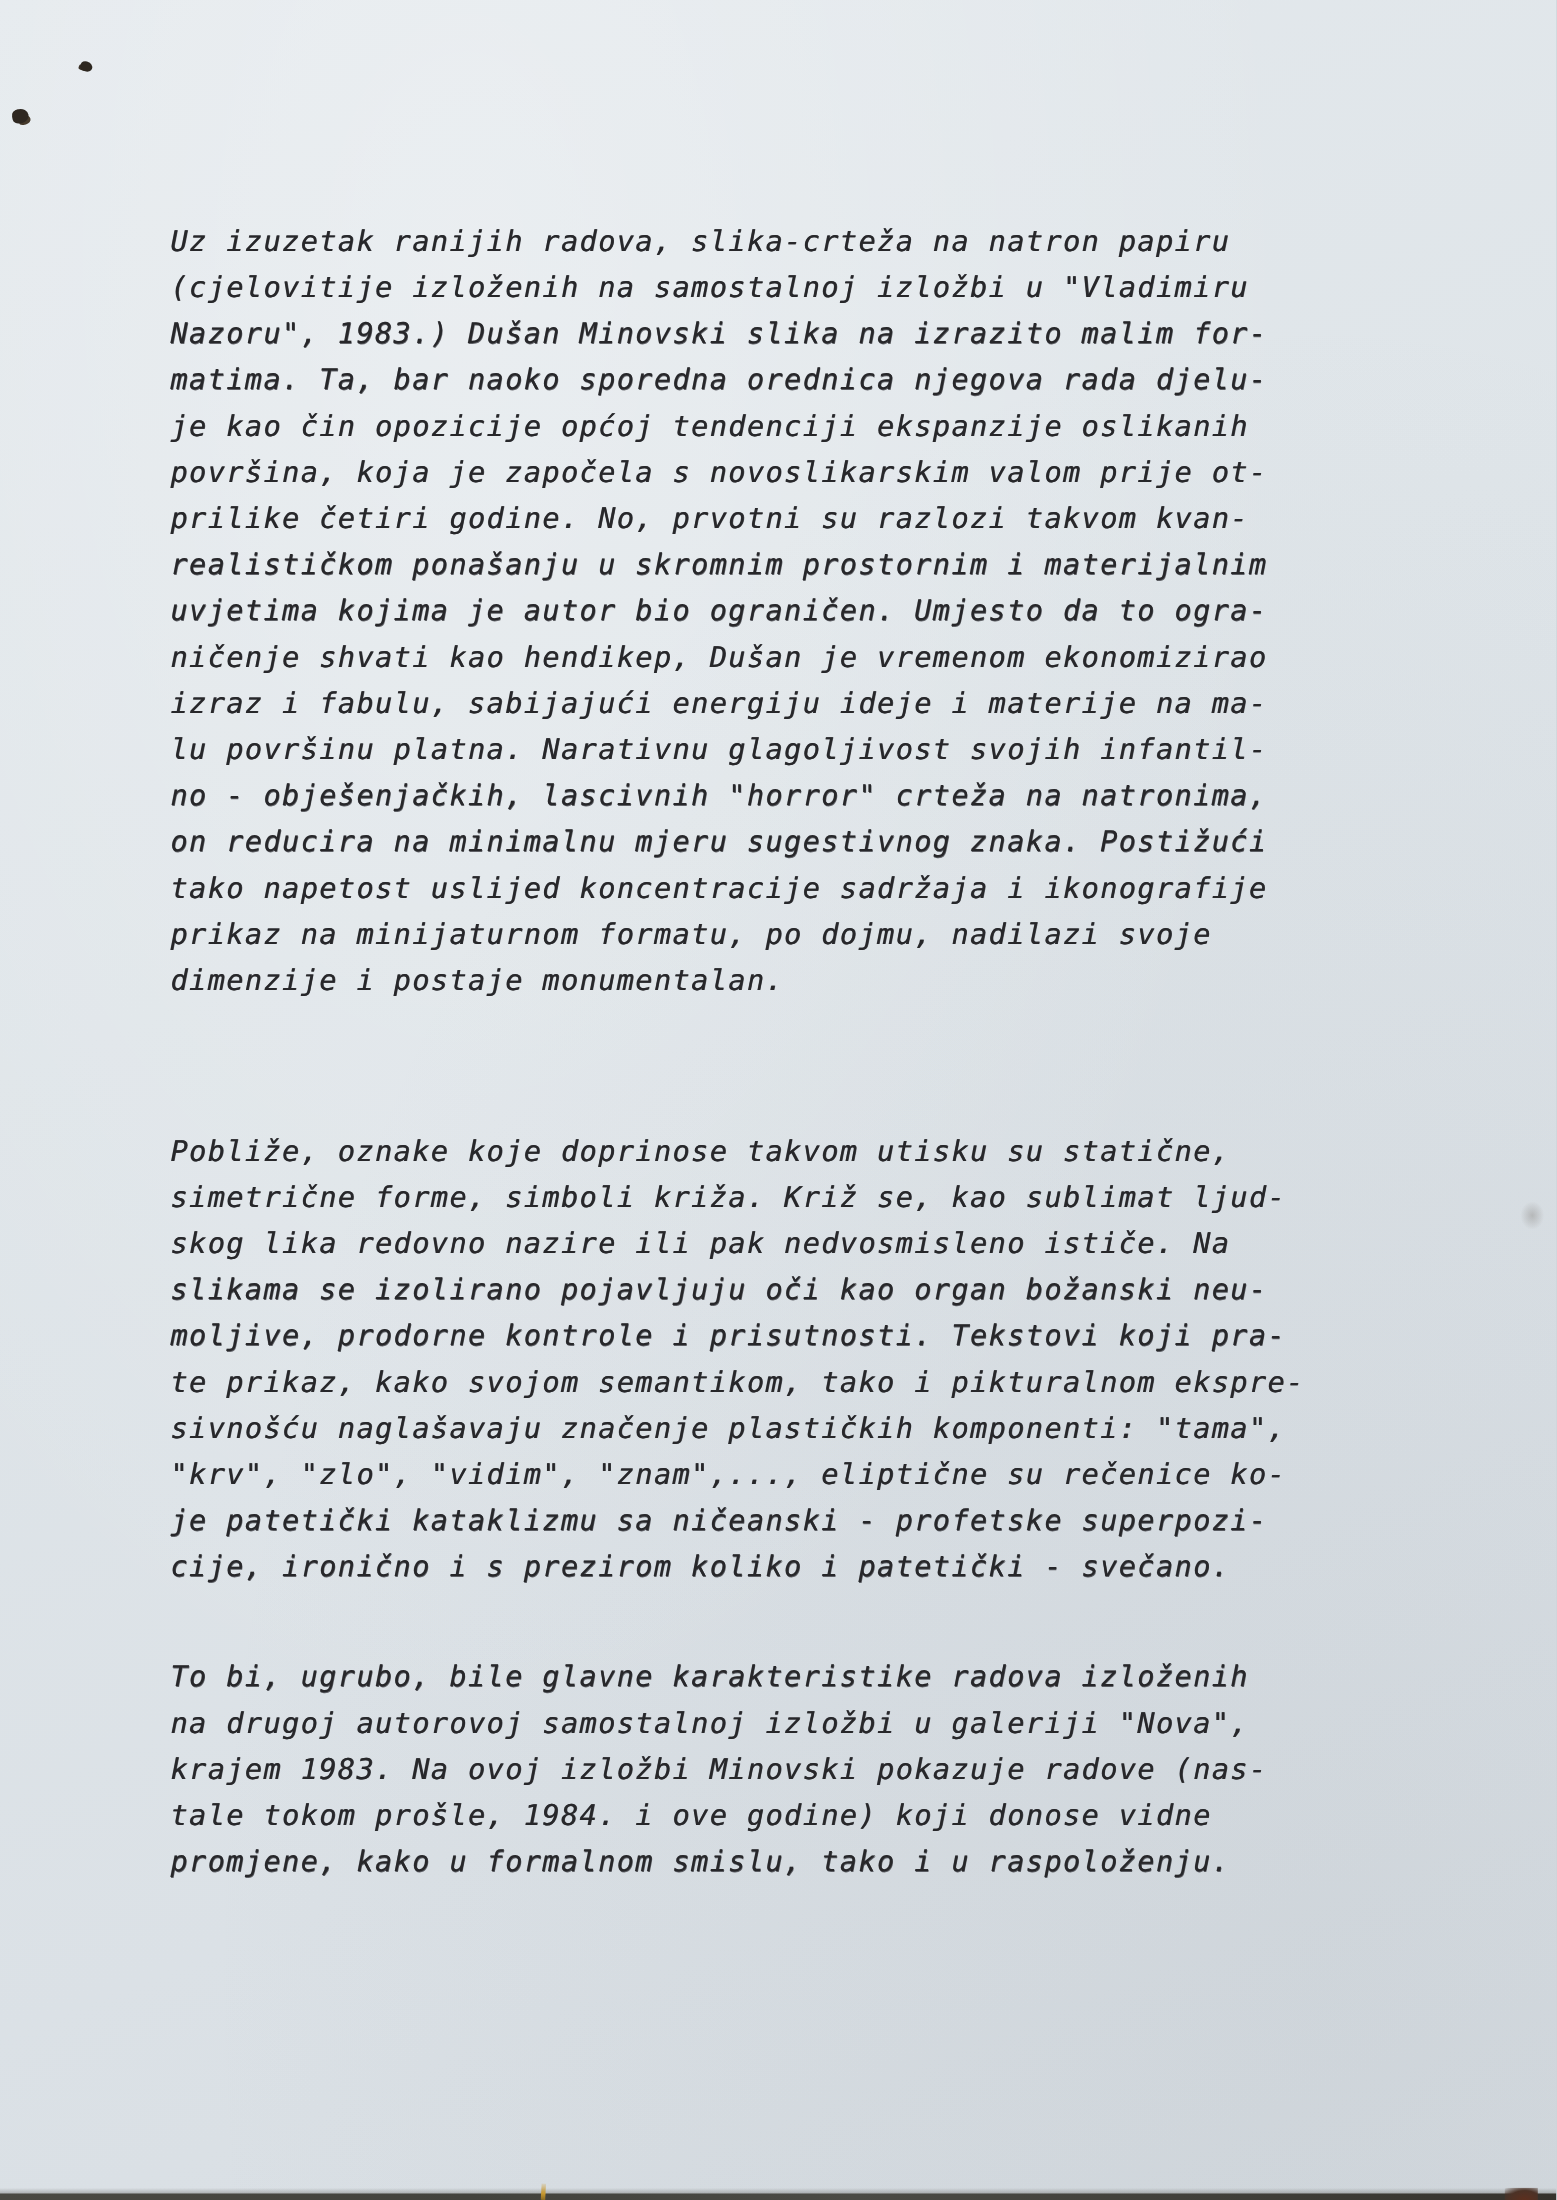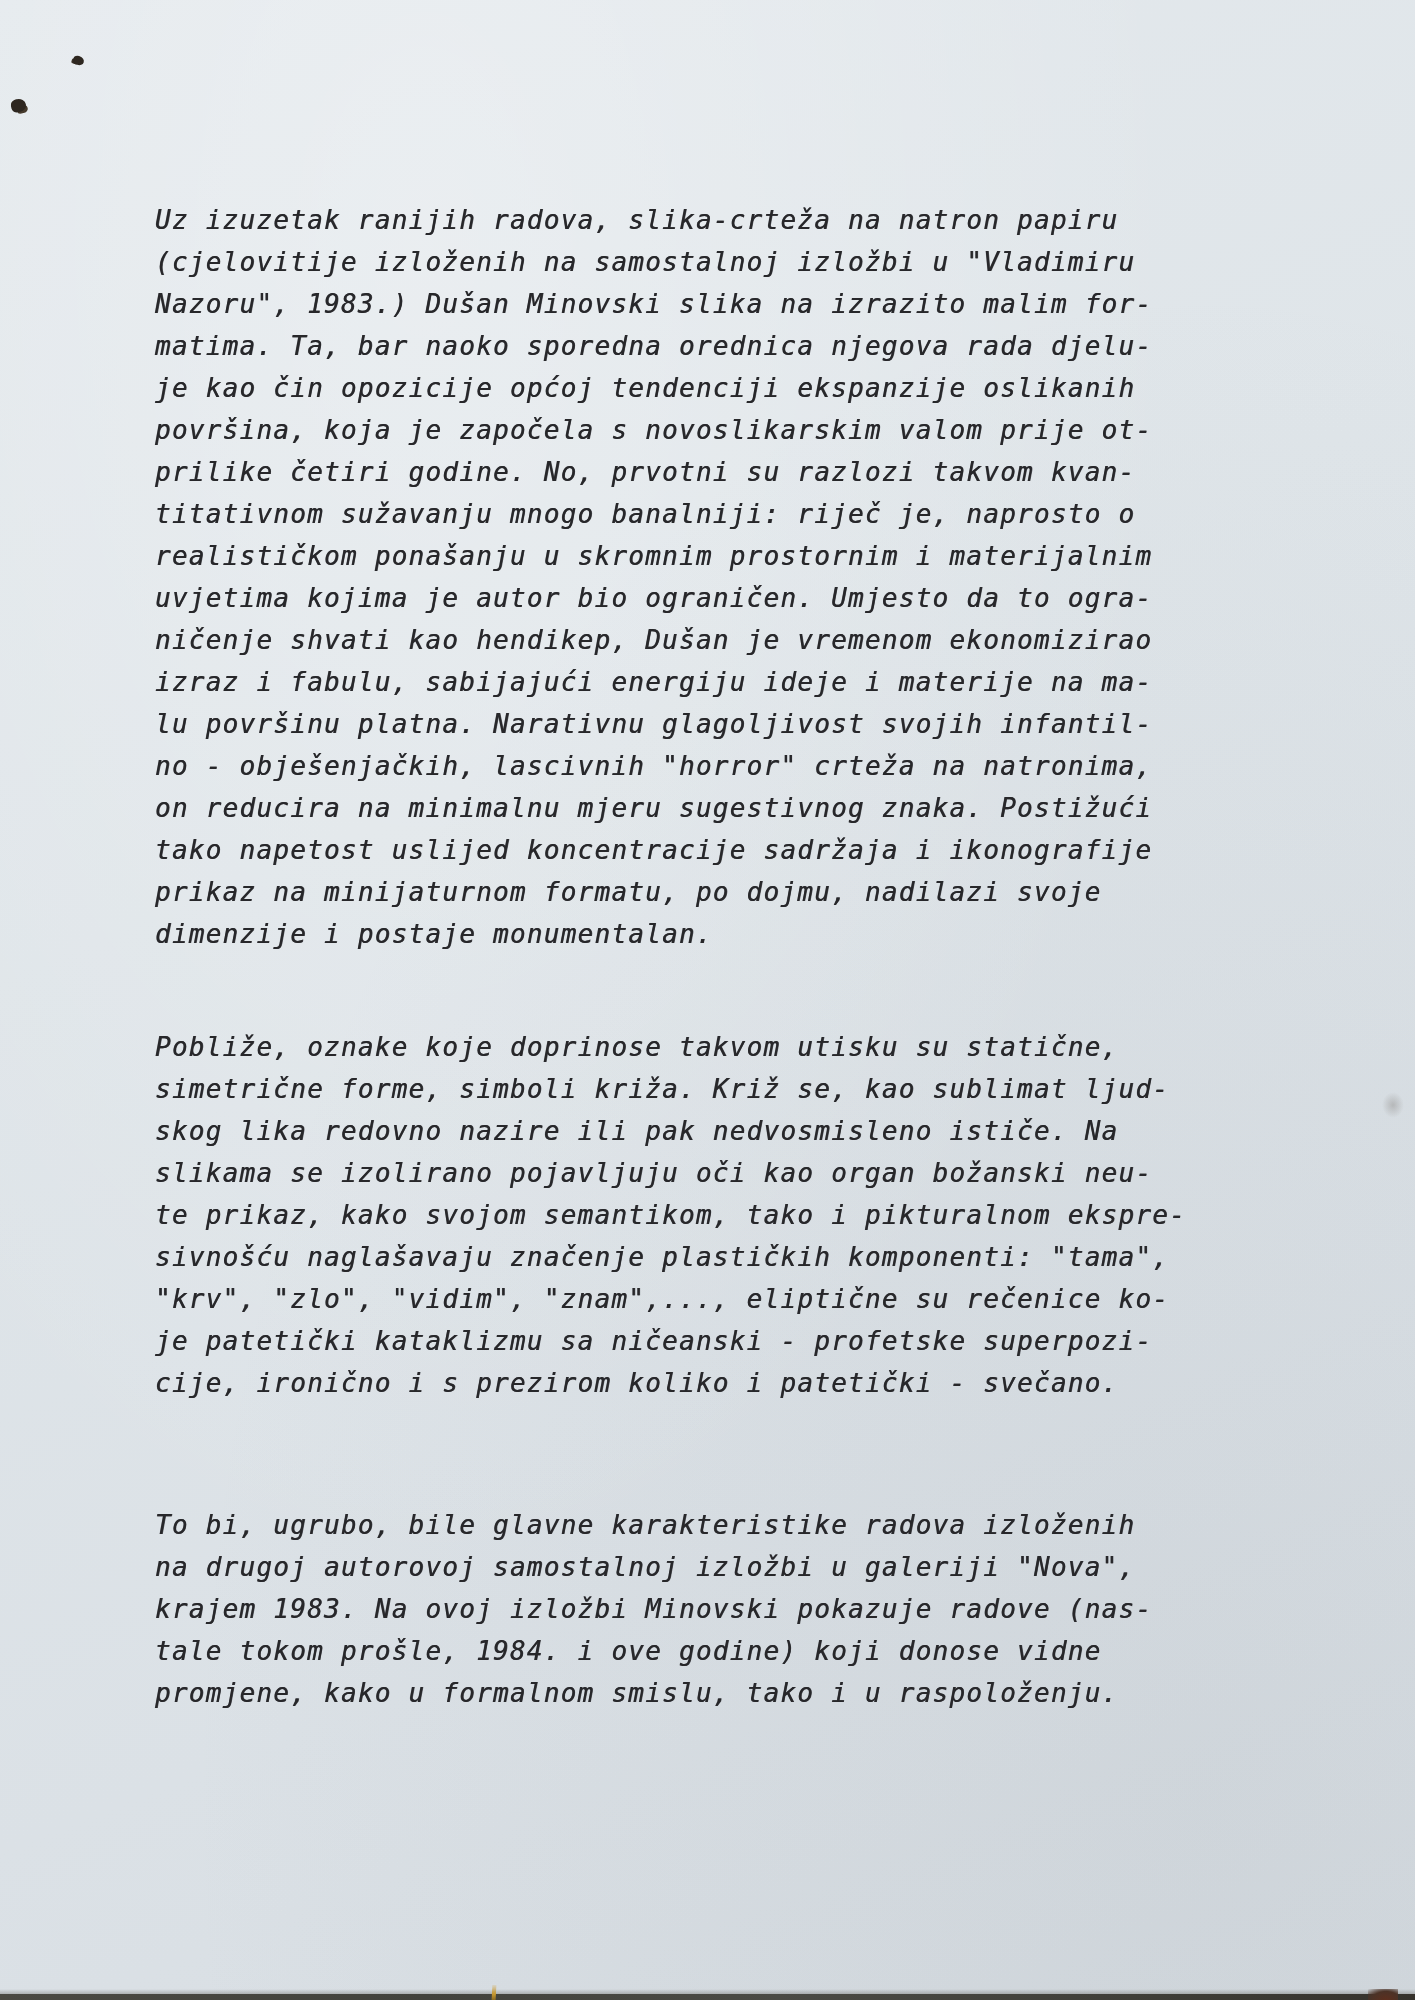--- a/index.html
+++ b/index.html
@@ -99,37 +99,37 @@
 <div class="page">
   <div class="text-block">
       <div class="paragraph p1">
         <div class="line">Uz izuzetak ranijih radova, slika-crteža na natron papiru</div>
         <div class="line">(cjelovitije izloženih na samostalnoj izložbi u "Vladimiru</div>
         <div class="line">Nazoru", 1983.) Dušan Minovski slika na izrazito malim for-</div>
         <div class="line">matima. Ta, bar naoko sporedna orednica njegova rada djelu-</div>
         <div class="line">je kao čin opozicije općoj tendenciji ekspanzije oslikanih</div>
         <div class="line">površina, koja je započela s novoslikarskim valom prije ot-</div>
         <div class="line">prilike četiri godine. No, prvotni su razlozi takvom kvan-</div>
-        <div class="line">titativnom sužavanju mnogo banalniji: riječ je, naprosto o</div>
         <div class="line">realističkom ponašanju u skromnim prostornim i materijalnim</div>
         <div class="line">uvjetima kojima je autor bio ograničen. Umjesto da to ogra-</div>
         <div class="line">ničenje shvati kao hendikep, Dušan je vremenom ekonomizirao</div>
         <div class="line">izraz i fabulu, sabijajući energiju ideje i materije na ma-</div>
         <div class="line">lu površinu platna. Narativnu glagoljivost svojih infantil-</div>
         <div class="line">no - obješenjačkih, lascivnih "horror" crteža na natronima,</div>
         <div class="line">on reducira na minimalnu mjeru sugestivnog znaka. Postižući</div>
         <div class="line">tako napetost uslijed koncentracije sadržaja i ikonografije</div>
         <div class="line">prikaz na minijaturnom formatu, po dojmu, nadilazi svoje</div>
         <div class="line">dimenzije i postaje monumentalan.</div>
       </div>
       <div class="paragraph p2">
         <div class="line">Pobliže, oznake koje doprinose takvom utisku su statične,</div>
         <div class="line">simetrične forme, simboli križa. Križ se, kao sublimat ljud-</div>
         <div class="line">skog lika redovno nazire ili pak nedvosmisleno ističe. Na</div>
         <div class="line">slikama se izolirano pojavljuju oči kao organ božanski neu-</div>
+        <div class="line">moljive, prodorne kontrole i prisutnosti. Tekstovi koji pra-</div>
         <div class="line">te prikaz, kako svojom semantikom, tako i pikturalnom ekspre-</div>
         <div class="line">sivnošću naglašavaju značenje plastičkih komponenti: "tama",</div>
         <div class="line">"krv", "zlo", "vidim", "znam",..., eliptične su rečenice ko-</div>
         <div class="line">je patetički kataklizmu sa ničeanski - profetske superpozi-</div>
         <div class="line">cije, ironično i s prezirom koliko i patetički - svečano.</div>
       </div>
       <div class="paragraph p3">
         <div class="line">To bi, ugrubo, bile glavne karakteristike radova izloženih</div>
         <div class="line">na drugoj autorovoj samostalnoj izložbi u galeriji "Nova",</div>
         <div class="line">krajem 1983. Na ovoj izložbi Minovski pokazuje radove (nas-</div>

